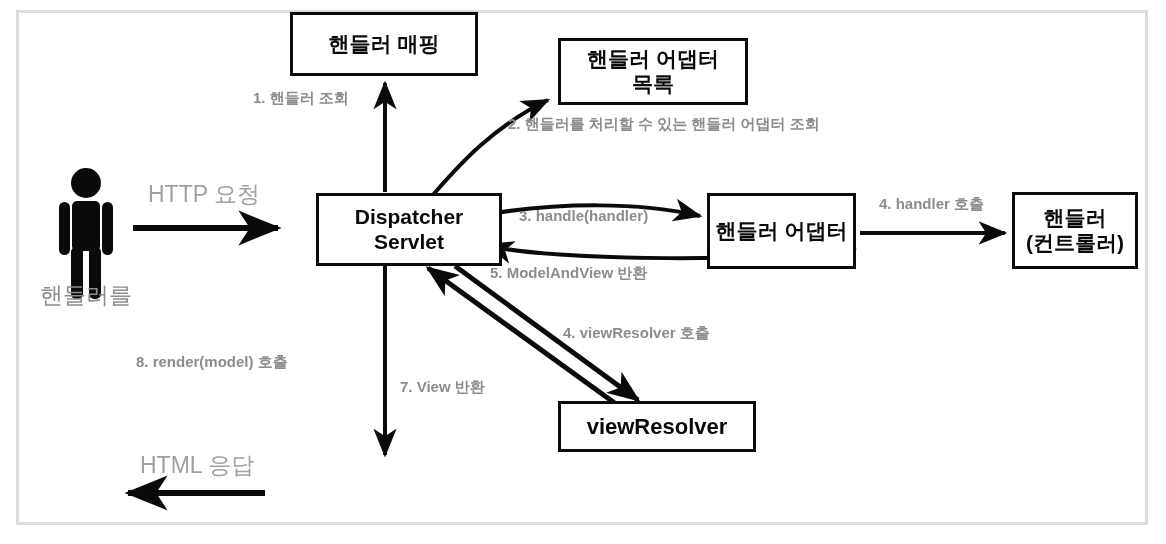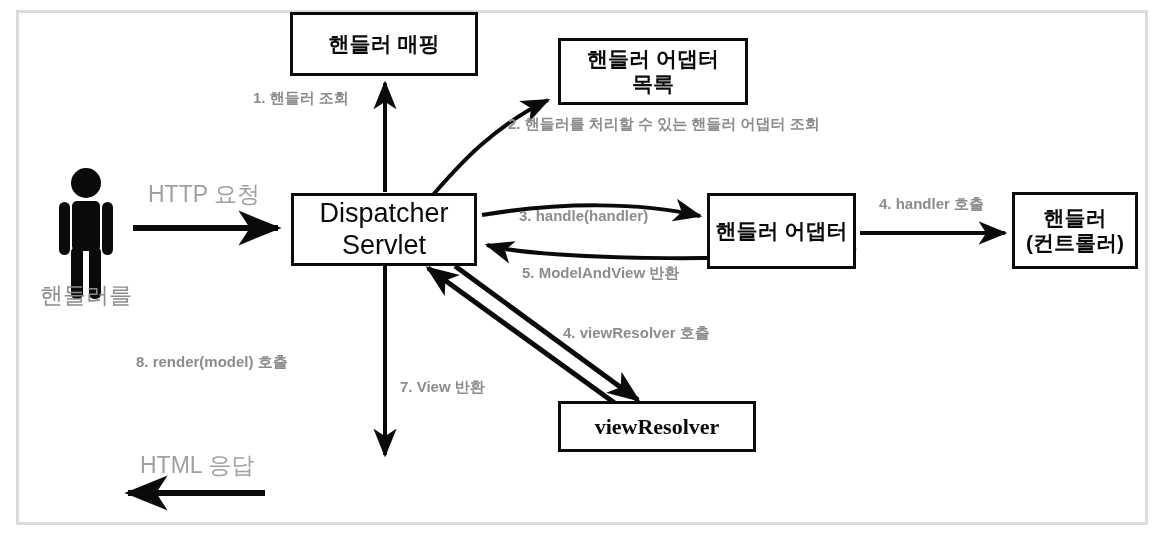--- a/index.html
+++ b/index.html
@@ -36,21 +36,21 @@
     display: flex;
     align-items: center;
     justify-content: center;
     text-align: center;
     color: #0a0a0a;
     font-weight: 700;
     line-height: 1.18;
     white-space: pre-line;
   }
   .node.ko   { font-size: 21px; font-weight: 700; }
-  .node.big  { font-size: 27px; font-weight: 400; }
+  .node.big  { font-size: 21px; font-weight: 700; margin-left: 25px; }
   .node.mid  { font-size: 22px; font-weight: 700; }
 
   .label {
     position: absolute;
     color: #8c8c8c;
     font-weight: 700;
     font-size: 15px;
     white-space: nowrap;
     line-height: 1.1;
   }
@@ -153,34 +153,34 @@
 목록</div>
 
   <div class="node big" style="left:291px; top:193px; width:186px; height:73px;">Dispatcher
 Servlet</div>
 
   <div class="node ko" style="left:707px; top:193px; width:149px; height:76px;">핸들러 어댑터</div>
 
   <div class="node ko" style="left:1012px; top:192px; width:126px; height:77px;">핸들러
 (컨트롤러)</div>
 
-  <div class="node mid" style="left:558px; top:401px; width:198px; height:51px;font-family:Liberation Serif, serif;">viewResolver</div>
+  <div class="node mid" style="left:558px; top:401px; width:198px; height:51px;">viewResolver</div>
 
 
   <div class="label light" style="left:148px; top:182px;">HTTP 요청</div>
 
   <div class="label" style="left:253px; top:90px;">1. 핸들러 조회</div>
 
   <div class="label" style="left:508px; top:116px;">2. 핸들러를 처리할 수 있는 핸들러 어댑터 조회</div>
 
   <div class="label" style="left:519px; top:189px;margin-top:19px;">3. handle(handler)</div>
 
   <div class="label" style="left:879px; top:196px;">4. handler 호출</div>
 
-  <div class="label" style="left:490px; top:265px;margin-left:32px;">5. ModelAndView 반환</div>
+  <div class="label" style="left:490px; top:265px;">5. ModelAndView 반환</div>
 
   <div class="label" style="left:563px; top:325px;">4. viewResolver 호출</div>
 
   <div class="label" style="left:400px; top:379px;">7. View 반환</div>
 
   <div class="label" style="left:136px; top:354px;">8. render(model) 호출</div>
 
   <div class="label light" style="left:140px; top:453px;">HTML 응답</div>
 </div>
 

